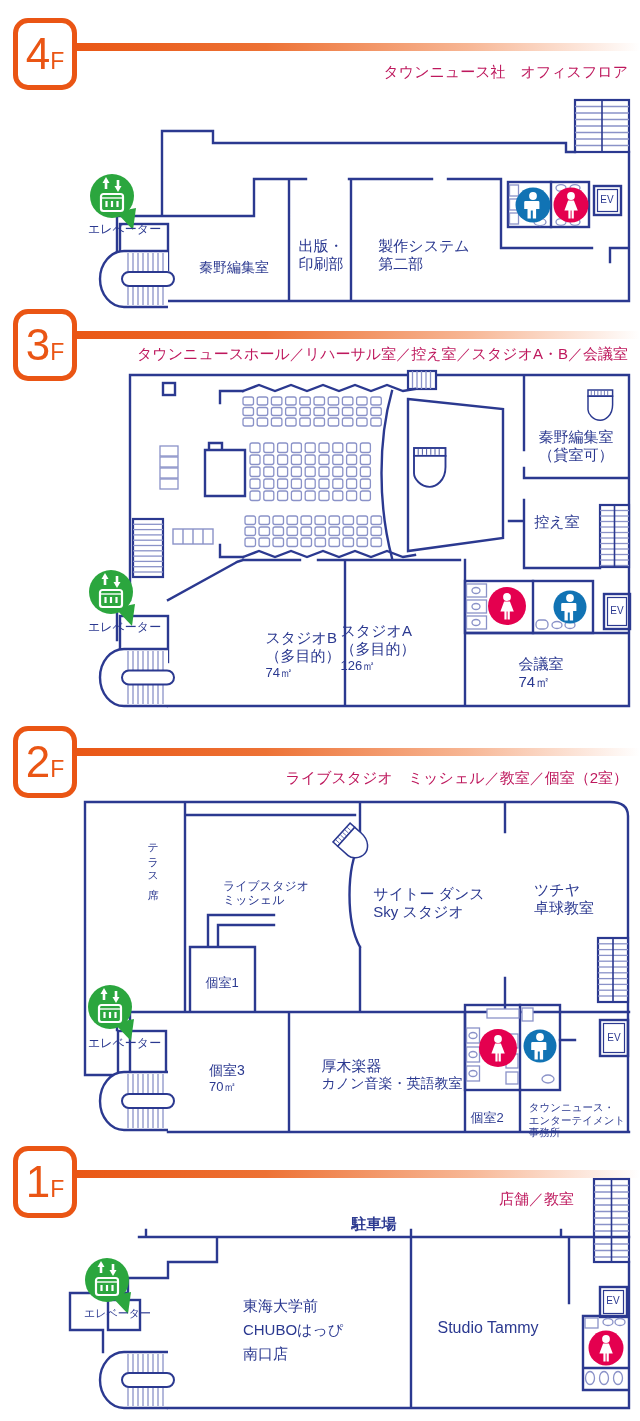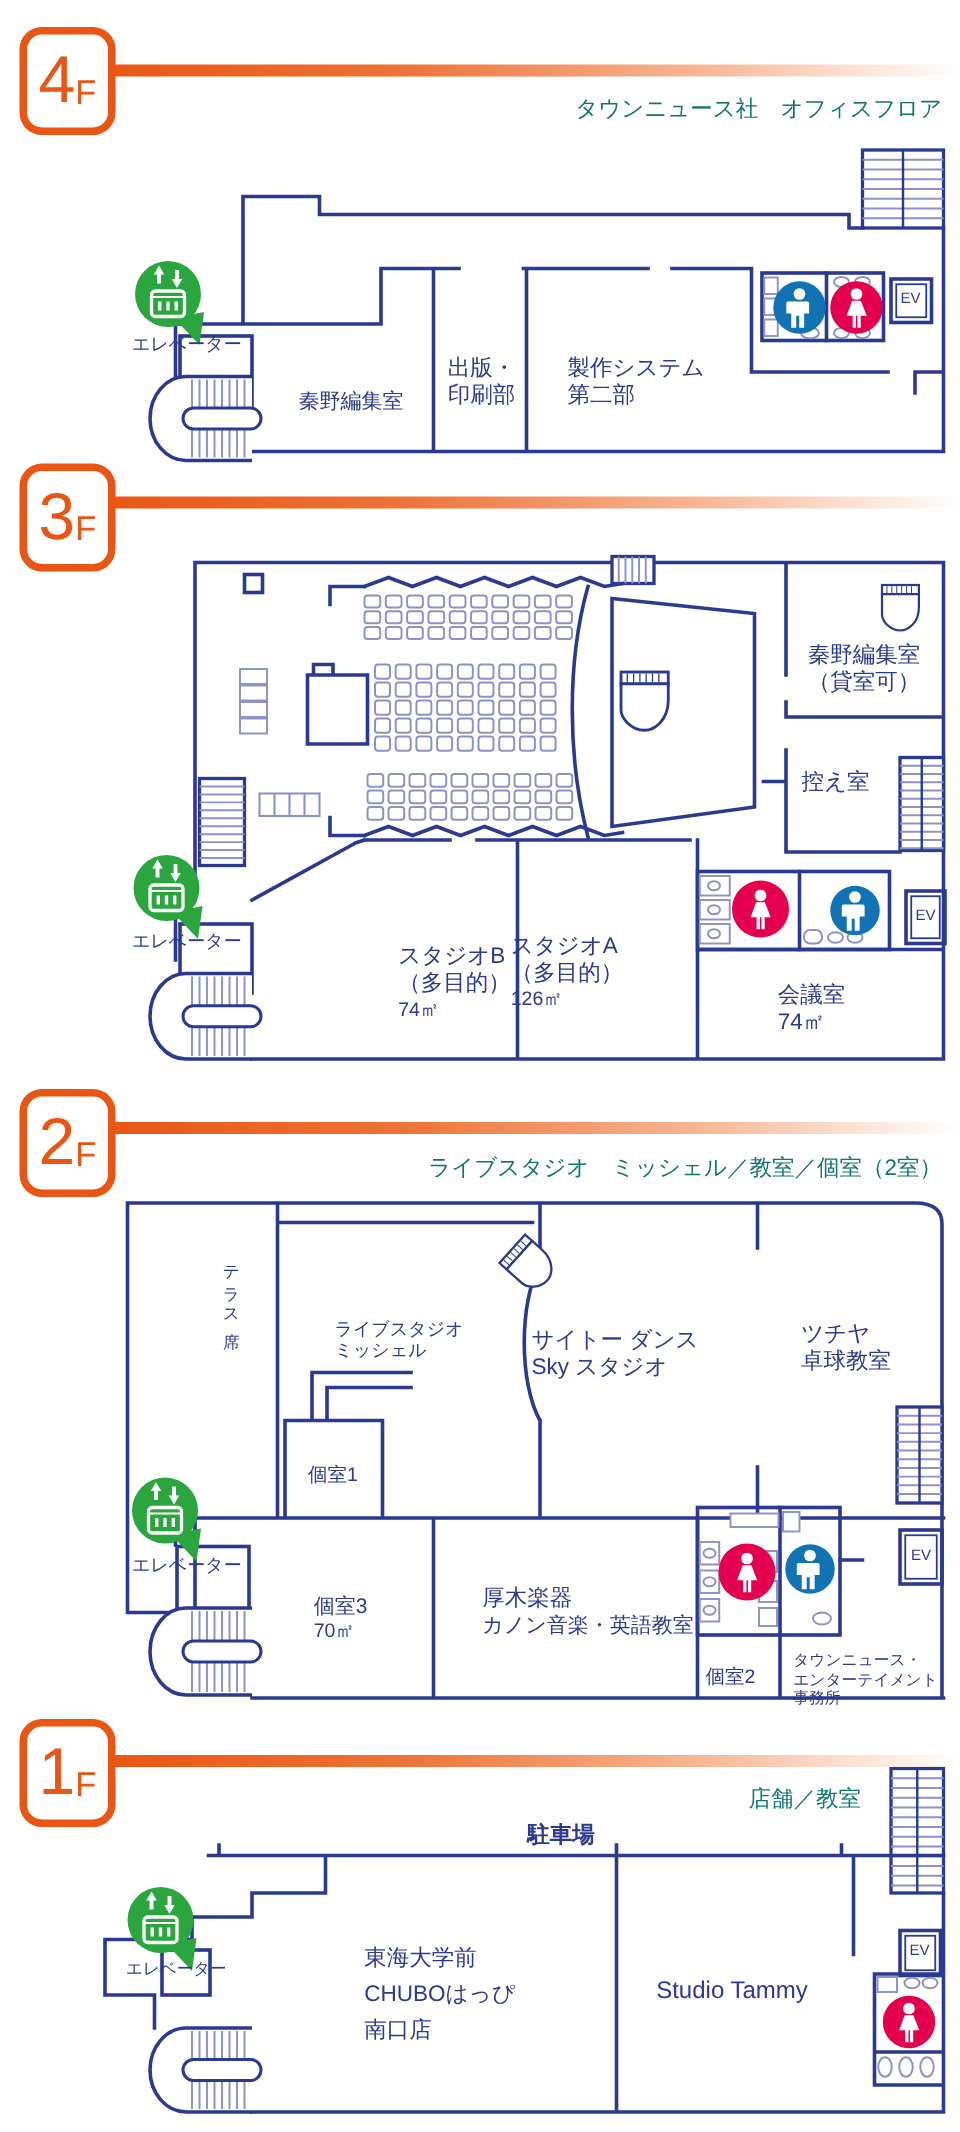--- a/index.html
+++ b/index.html
@@ -9,21 +9,21 @@
   .wall{fill:none;stroke:#2B3990;stroke-width:2.4;stroke-linecap:square;stroke-linejoin:miter;}
   .thin{fill:none;stroke:#8A92C8;stroke-width:1.4;}
   .fix{fill:#fff;stroke:#8A92C8;stroke-width:1.3;}
   .badge{position:absolute;left:13px;width:54px;height:62px;background:#fff;
          border:5px solid #EA5514;border-radius:15px;z-index:3;
          display:flex;align-items:center;justify-content:center;color:#EA5514;}
   .badge .n{font-size:44px;font-weight:500;line-height:1;}
   .badge .f{font-size:23px;font-weight:500;line-height:1;margin-top:14px;}
   .rule{position:absolute;left:64px;right:0;height:8px;z-index:2;
         background:linear-gradient(to right,#E95513 0%,#ED7235 35%,#F7B694 70%,#FDEBE2 92%,rgba(255,255,255,0));}
-  .subtitle{position:absolute;right:12px;color:#0f766e;font-size:15px;white-space:nowrap;z-index:2;}
+  .subtitle{position:absolute;right:12px;color:#be185d;font-size:15px;white-space:nowrap;z-index:2;}
   .lbl{position:absolute;color:#2B3990;text-align:left;transform:translateX(-50%);
        white-space:nowrap;line-height:1.2;z-index:2;}
   .lbl span{display:block;}
   .lbl.leftal{transform:none;text-align:left;}
   .lbl.vert{writing-mode:vertical-rl;letter-spacing:2px;transform:none;}
   .bold{font-weight:bold;}
 </style>
 </head>
 <body>
 
@@ -127,20 +127,21 @@
   <div class="lbl" style="left:424px;top:237px;font-size:15px">
     <span>製作システム</span>
       <span>第二部</span>
   </div>
 
   <div class="badge" style="top:309px">
     <span class="n">3</span>
     <span class="f">F</span>
   </div>
   <div class="rule" style="top:331px"></div>
+  <div class="subtitle" style="top:345px">タウンニュースホール／リハーサル室／控え室／スタジオA・B／会議室</div>
 
   <svg width="640" height="352" style="top:363px" viewBox="0 363 640 352">
     <path class="wall" d="M130,375 H629 V706 M168,706 H629 M130,375 V600
       M220,403 V391 H243 M220,545 V557 H243
       M524,375 V450 M524,468 V478 M524,478 H629
       M524,500 V568 M524,568 H600 M509,521 H524
       M243,560 H300 M318,560 H460 M345,560 V706 M465,560 V706
       M465,633 H629
       M168,600 L237,562 M237,562 L243,560
       M117,600 H130 M117,600 V640"></path>
@@ -439,21 +440,21 @@
         <rect x="122" y="1094" width="52" height="14" rx="7" fill="#fff" stroke="#2B3990" stroke-width="2"></rect>
       </g>
     <use href="#elevicon" x="110" y="1007"></use>
   </svg>
   <div class="lbl vert" style="left:146px;top:836px;font-size:11px">テラス席</div>
   <div class="lbl" style="left:266px;top:879px;font-size:12px">
     <span>ライブスタジオ</span>
       <span>ミッシェル</span>
   </div>
   <div class="lbl" style="left:222px;top:975px;font-size:13px">個室1</div>
-  <div class="lbl" style="left:410px;top:885px;font-size:15px">
+  <div class="lbl" style="left:429px;top:885px;font-size:15px">
     <span>サイトー ダンス</span>
       <span>Sky スタジオ</span>
   </div>
   <div class="lbl" style="left:564px;top:881px;font-size:15px">
     <span>ツチヤ</span>
       <span>卓球教室</span>
   </div>
   <div class="lbl" style="left:227px;top:1062px;font-size:14px">
     <span>個室3</span>
       <span style="font-size:13px">70㎡</span>

